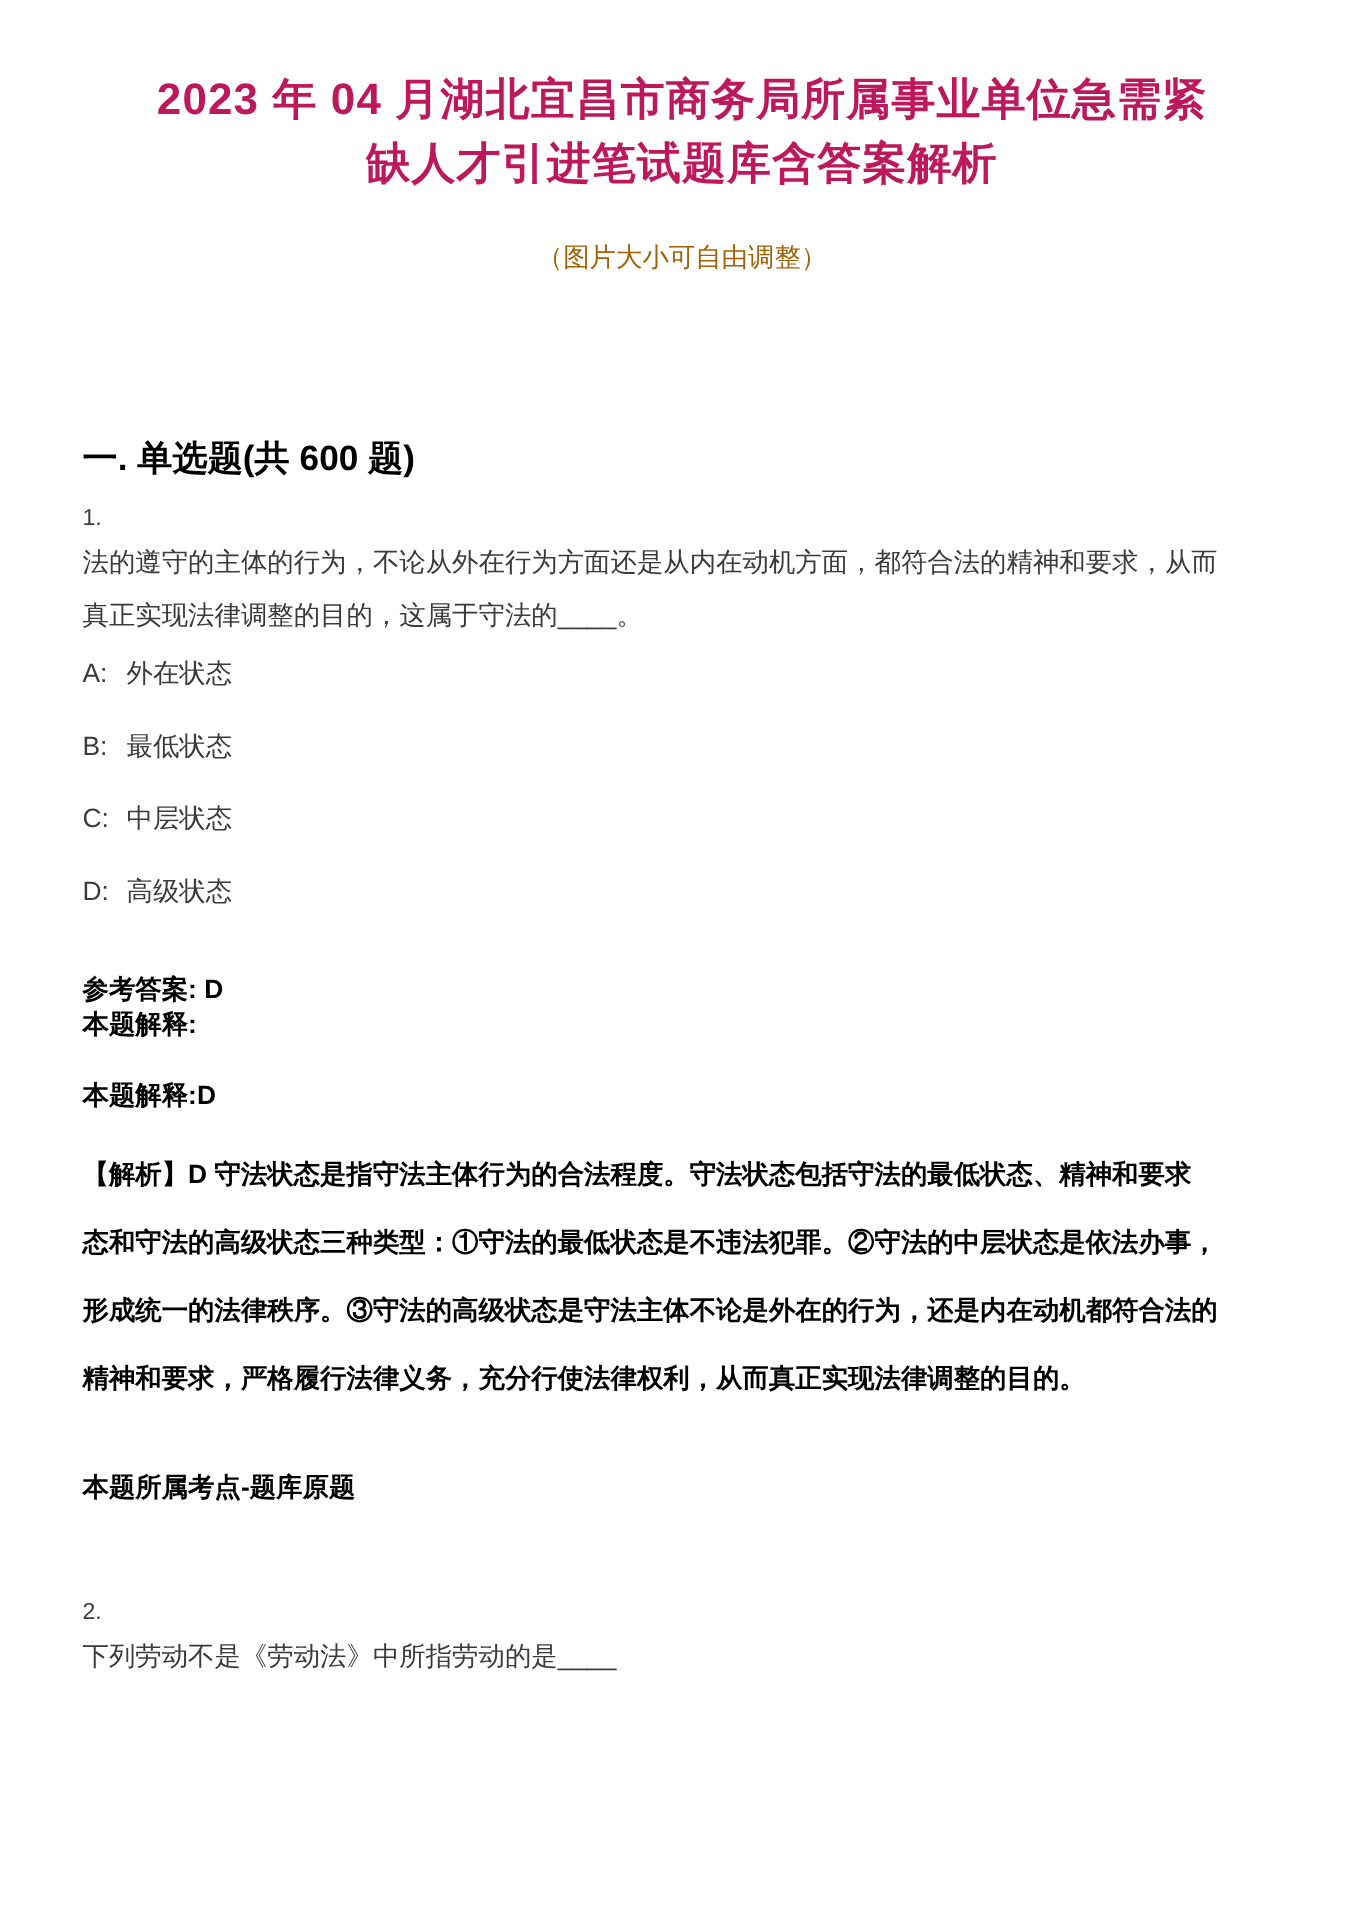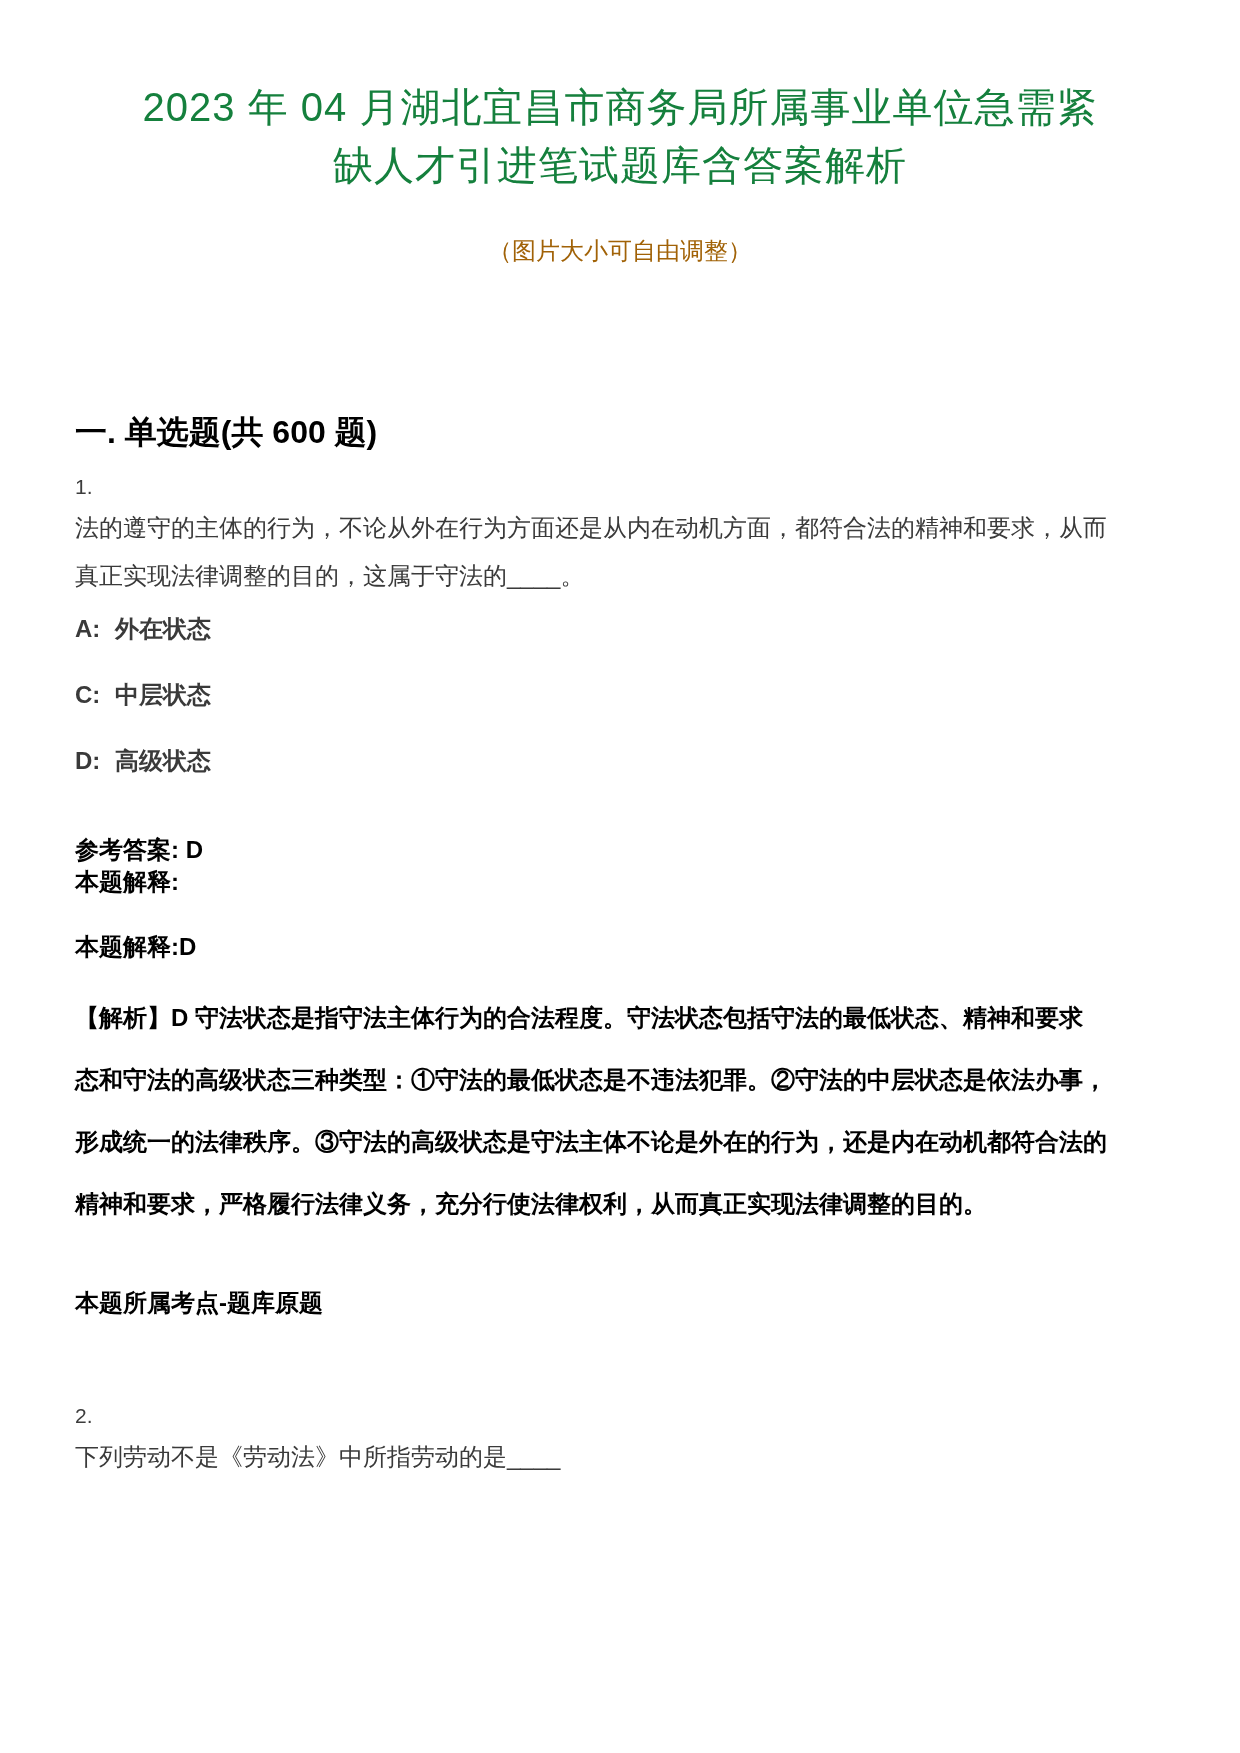--- a/index.html
+++ b/index.html
@@ -12,24 +12,24 @@
     position: relative;
     width: 1240px;
     height: 1753px;
     margin: 0 auto;
     background: #ffffff;
     box-sizing: border-box;
     padding: 62px 75px 0 75px;
     overflow: hidden;
   }
   .doc-title {
-    margin: 16px;
+    margin: 0;
     font-size: 40px;
-    font-weight: normal;
-    color: #15803d;
+    font-weight: bold;
+    color: #be185d;
     text-align: center;
     line-height: 58px;
     letter-spacing: 1px;
   }
   .size-note {
     margin-top: 42px;
     text-align: center;
     font-size: 24px;
     line-height: 30px;
     color: #a16207;
@@ -47,21 +47,21 @@
     line-height: 26px;
     color: #3c3c3c;
   }
   .stem {
     margin-top: 4px;
     font-size: 24px;
     line-height: 48px;
     color: #3a3a3a;
   }
   .stem-line { white-space: pre-wrap; }
-  .options { margin-top: 14px; font-weight: bold; }
+  .options { margin-top: 14px; }
   .option {
     font-size: 24px;
     line-height: 30px;
     color: #3a3a3a;
     margin-bottom: 36px;
   }
   .opt-label {
     display: inline-block;
     min-width: 40px;
   }
@@ -108,20 +108,23 @@
     <div class="stem">
         <div class="stem-line">法的遵守的主体的行为，不论从外在行为方面还是从内在动机方面，都符合法的精神和要求，从而</div>
         <div class="stem-line">真正实现法律调整的目的，这属于守法的____。</div>
       </div>
 
     <div class="options">
         <div class="option">
         <span class="opt-label">A:</span><span class="opt-text">外在状态</span>
       </div>
         <div class="option">
+        <span class="opt-label">B:</span><span class="opt-text">最低状态</span>
+      </div>
+        <div class="option">
         <span class="opt-label">C:</span><span class="opt-text">中层状态</span>
       </div>
         <div class="option">
         <span class="opt-label">D:</span><span class="opt-text">高级状态</span>
       </div>
       </div>
 
     <p class="bold-line answer-1">参考答案: D</p>
 
     <p class="bold-line explain-label">本题解释:</p>

